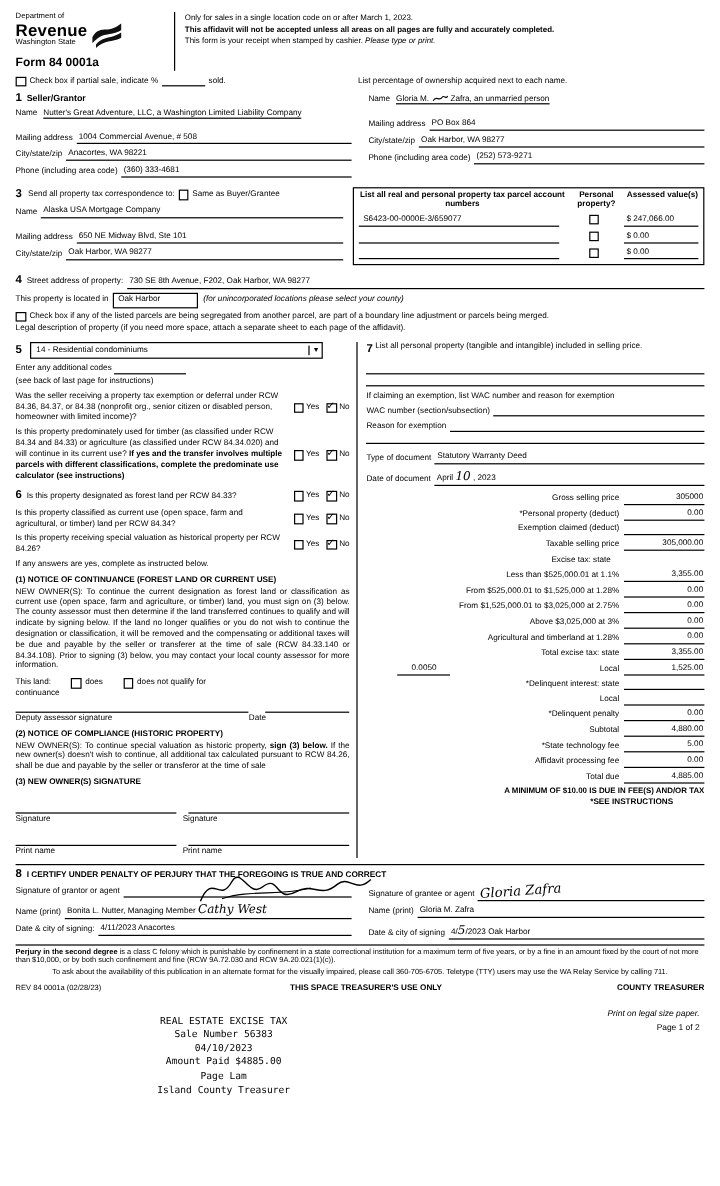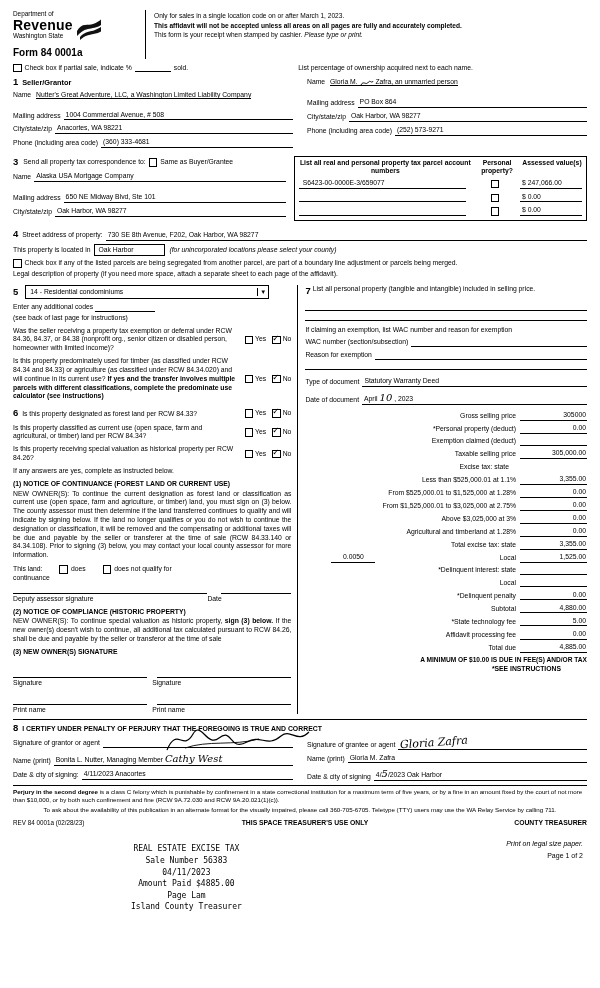--- a/index.html
+++ b/index.html
@@ -582,21 +582,21 @@
   <div class="footer-row">
     <div class="rev">REV 84 0001a   (02/28/23)</div>
     <div class="treas">THIS SPACE TREASURER'S USE ONLY</div>
     <div class="county">COUNTY TREASURER</div>
   </div>
 
   <div class="stamp-area">
     <div class="stamp">
       <div>REAL ESTATE EXCISE TAX</div>
       <div>Sale Number 56383</div>
-      <div>04/11/2023</div>
+      <div>04/10/2023</div>
       <div>Amount Paid $4885.00</div>
       <div>Page Lam</div>
       <div>Island County Treasurer</div>
     </div>
     <div class="print-note">
       <div class="l1">Print on legal size paper.</div>
       <div class="l2">Page 1 of 2</div>
     </div>
   </div>
 

